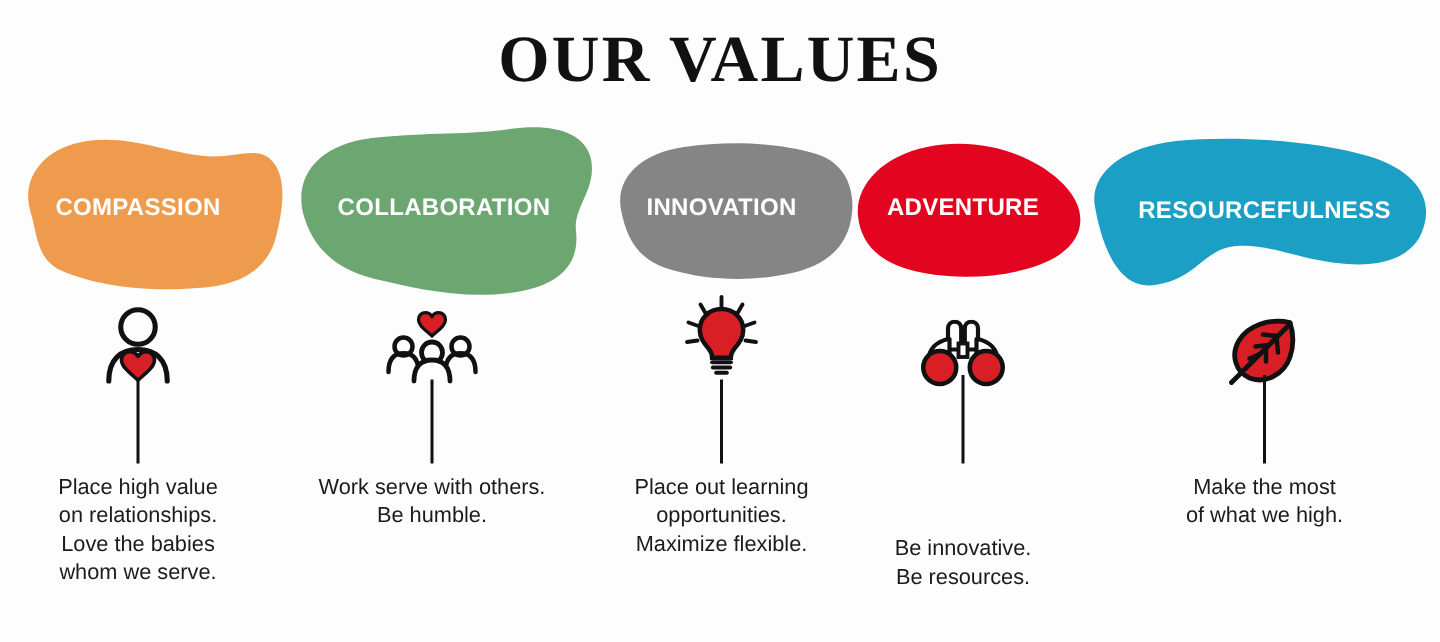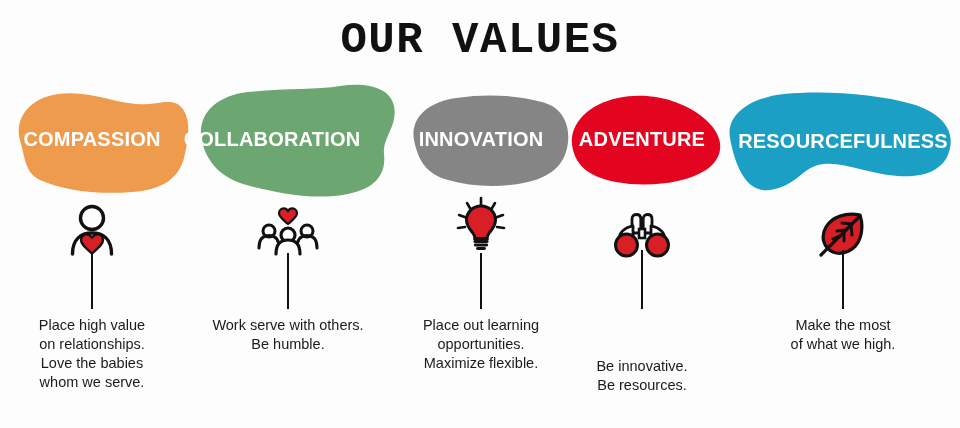--- a/index.html
+++ b/index.html
@@ -25,21 +25,21 @@
   .title {
     position: absolute;
     top: 14px;
     left: 0;
     width: 960px;
     text-align: center;
     font-size: 44px;
     font-weight: bold;
     letter-spacing: 1.5px;
     color: #111111;
-    font-family: Liberation Mono, monospace;
+    font-family: Liberation Serif, serif;
     line-height: 52px;
     white-space: nowrap;
   }
 
   
   .blob-row {
     position: absolute;
     top: 82px;
     left: 0;
     width: 960px;
@@ -50,21 +50,21 @@
     top: 0;
     left: 0;
     width: 960px;
     height: 115px;
     display: block;
   }
   .blob-label {
     position: absolute;
     color: #ffffff;
     font-weight: bold;
-    font-size: 20px;
+    font-size: 16px;
     letter-spacing: 0.2px;
     font-family: "Liberation Sans", sans-serif;
     white-space: nowrap;
     text-align: center;
     line-height: 22px;
     transform: translate(-50%, -50%);
   }
 
   
   .icon-wrap {
@@ -123,21 +123,21 @@
       <path id="blob-3" d="M572,62 C570,42 588,22 618,16 C652,9 686,20 706,38 C726,56 724,76 706,88
            C686,101 648,106 616,100 C588,95 574,82 572,62 Z" fill="#E3041F"></path>
 
       <path id="blob-4" d="M730,56 C726,34 748,16 784,12 C824,8 878,12 912,22 C942,31 954,48 950,66
            C946,86 928,96 898,94 C868,92 846,80 824,82 C802,84 798,104 770,108
            C744,112 734,78 730,56 Z" fill="#1C9FC4"></path>
     </svg>
   </div>
 
   <div class="blob-label" style="left:92px;  top:139px;">COMPASSION</div>
-  <div class="blob-label" style="left:272px; top:139px;">COLLABORATION</div>
+  <div class="blob-label" style="left:296px; top:139px;">COLLABORATION</div>
   <div class="blob-label" style="left:642px; top:139px;">ADVENTURE</div>
   <div class="blob-label" style="left:481px; top:139px;">INNOVATION</div>
   <div class="blob-label" style="left:843px; top:141px;">RESOURCEFULNESS</div>
 
   <div class="icon-wrap" style="left:92px; top:200px;">
     <svg width="56" height="52" viewBox="0 0 56 52" aria-hidden="true">
       <circle cx="28" cy="14" r="11.5" fill="none" stroke="#111" stroke-width="3.4"></circle>
       <path d="M8.5,50 C8.5,35 17,29 28,29 C39,29 47.5,35 47.5,50" fill="none" stroke="#111" stroke-width="3.4" stroke-linecap="round"></path>
       <path d="M28,49.5 C22,44 17,40.5 17,36 C17,32.5 19.6,30.4 22.4,30.4
                C24.6,30.4 26.8,31.6 28,33.6 C29.2,31.6 31.4,30.4 33.6,30.4

